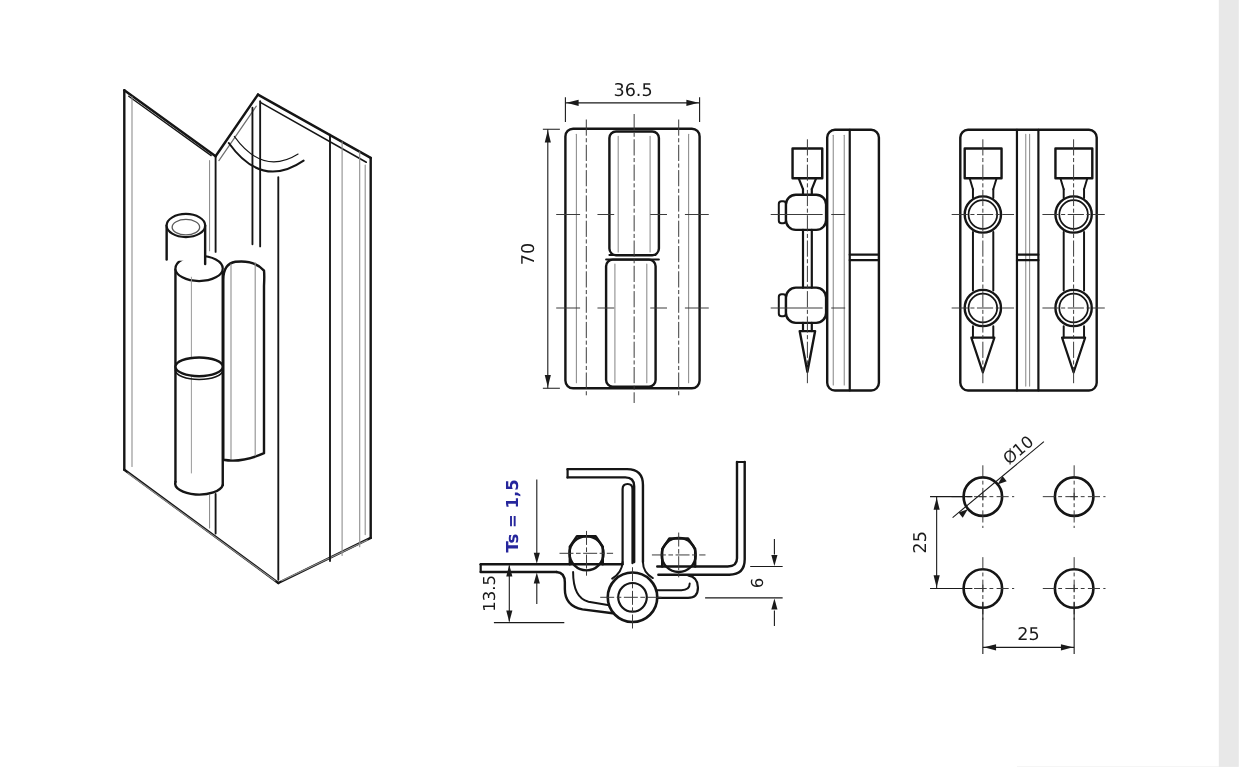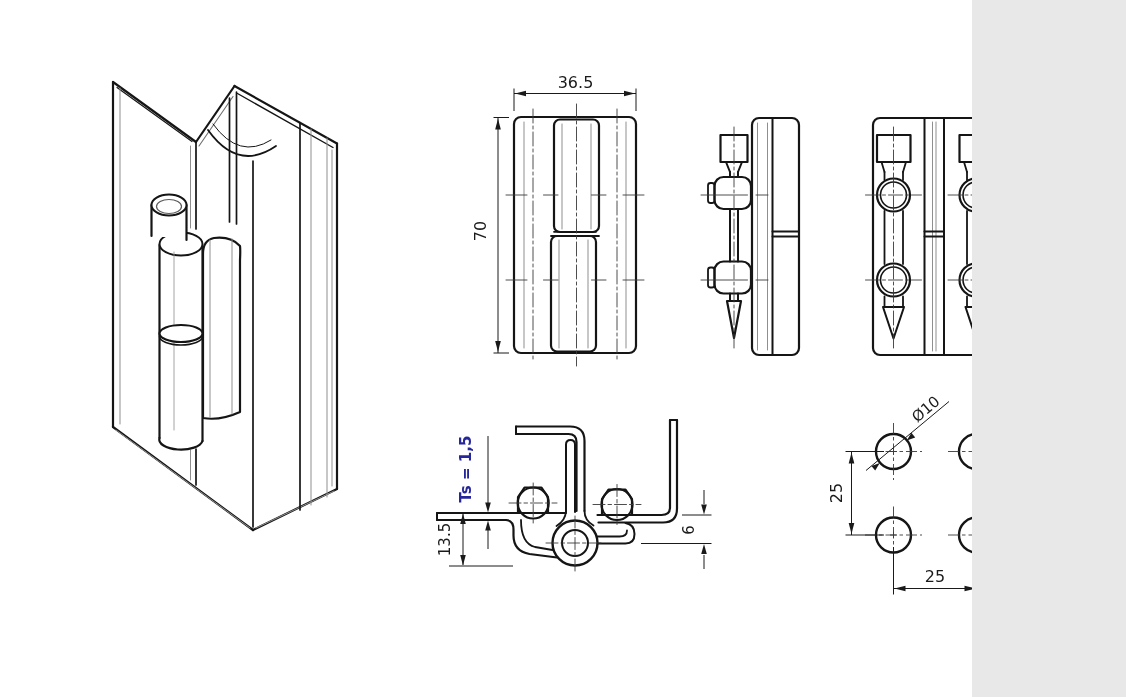--- a/index.html
+++ b/index.html
@@ -1,17 +1,17 @@
 <!DOCTYPE html>
 <html><head>
 <meta charset="utf-8">
 <style>
   html,body{margin:0;padding:0;background:#e8e8e8;}
   .canvas{
-    position:relative;width:972px;height:697px;background:#ffffff;
+    position:relative;width:1108px;height:697px;background:#ffffff;
     font-family:"DejaVu Sans","Liberation Sans",sans-serif;overflow:hidden;
   }
   svg{display:block;}
   text{font-family:"DejaVu Sans","Liberation Sans",sans-serif;fill:#1a1a1a;}
   .dimtxt{font-size:16px;}
   .dimtxt-sm{font-size:15px;}
   .hl{fill:#26269c;font-weight:bold;}
 </style>
 </head>
 <body>

